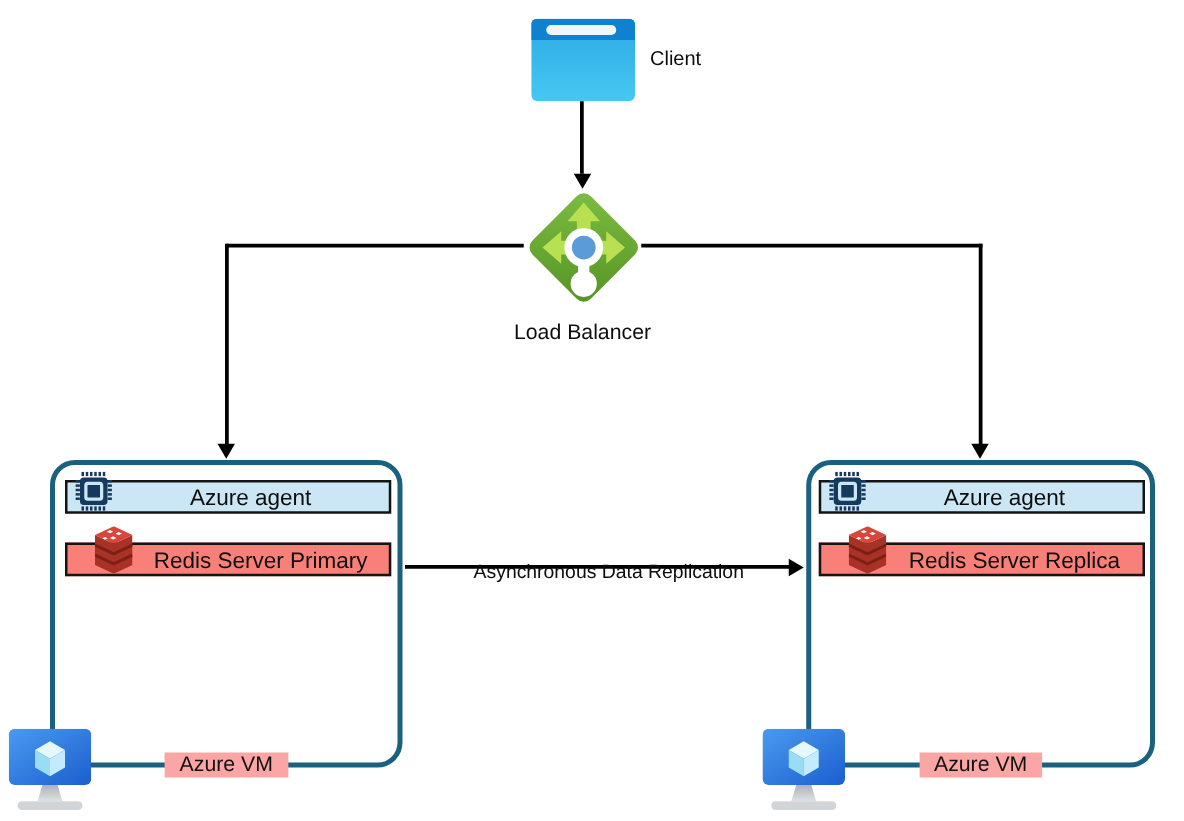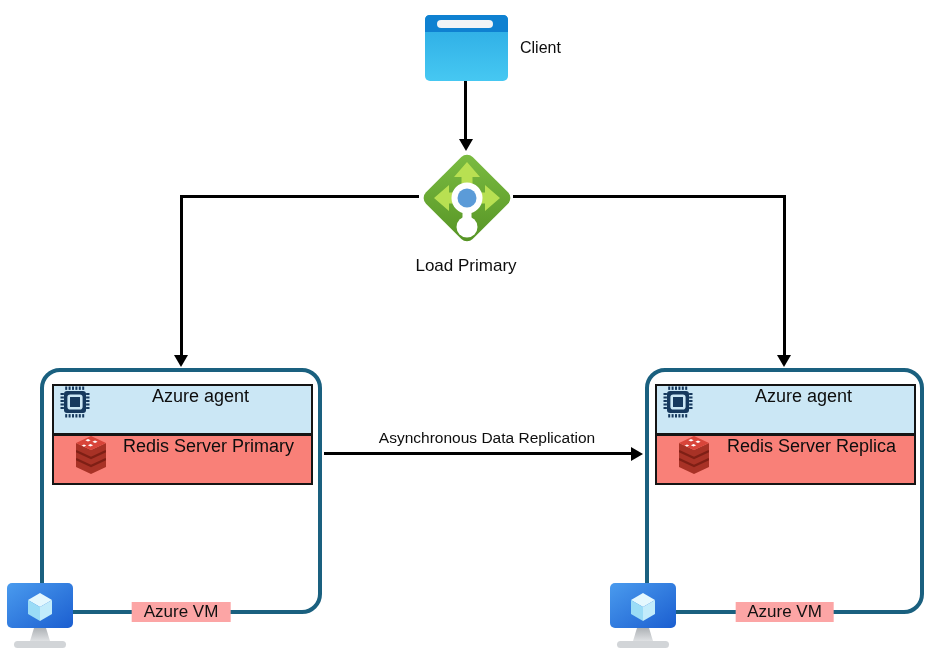--- a/index.html
+++ b/index.html
@@ -11,27 +11,27 @@
   .wire { position:absolute; background:#000; }
   .ah-down { position:absolute; width:0; height:0;
     border-left:7px solid transparent; border-right:7px solid transparent;
     border-top:12px solid #000; }
   .ah-right { position:absolute; width:0; height:0;
     border-top:7px solid transparent; border-bottom:7px solid transparent;
     border-left:12px solid #000; }
   .lbl { position:absolute; white-space:nowrap; color:#0d0d0d; }
   .client-lbl { left:520px; top:39px; font-size:16px; }
   .lb-lbl { left:466px; top:256px; font-size:17px; transform:translateX(-50%); }
-  .repl-lbl { left:487px; top:429px; font-size:15.5px; transform:translateX(-50%); }
+  .repl-lbl { left:487px; top:449px; font-size:15.5px; transform:translateX(-50%); }
   .vm-box { position:absolute; top:368px; height:246px; box-sizing:border-box;
     border:4.5px solid #1a607f; border-radius:20px; background:#fff; }
   .vm-box.left  { left:40px;  width:282px; }
   .vm-box.right { left:645px; width:279px; }
-  .bar { position:absolute; width:261px; height:51px; box-sizing:border-box;
-    border:2px solid #141414; display:flex; align-items:flex-start; }
+  .bar { position:absolute; width:261px; height:27px; box-sizing:border-box;
+    border:2px solid #141414; display:flex; align-items:flex-end; }
   .vm-box.left  .bar { left:8px; }
   .vm-box.right .bar { left:6px; }
   .bar.agent { top:12px; background:#cbe7f5; }
   .bar.redis { top:62px; background:#f98078; }
   .bar .ic { display:flex; align-items:center; }
   .bar.agent .ic { margin-left:6px; }
   .bar.redis .ic { margin-left:22px; }
   .bar .bar-label { flex:1; text-align:center; font-size:18px; color:#0d0d0d; }
   .vm-tag { position:absolute; left:50%; bottom:-12px; transform:translateX(-50%);
     background:#fca5a5; padding:0 12px; font-size:17px; white-space:nowrap; }
@@ -80,21 +80,21 @@
       <polygon points="15,48 30,35 30,42.5 50,42.5 50,53.5 30,53.5 30,61"></polygon>
       <polygon points="81,48 66,35 66,42.5 46,42.5 46,53.5 66,53.5 66,61"></polygon>
     </g>
     <g fill="#ffffff">
       <rect x="43.5" y="48" width="9" height="28"></rect>
       <circle cx="48" cy="48" r="15.5"></circle>
       <circle cx="48" cy="77" r="10.5"></circle>
     </g>
     <circle cx="48" cy="48" r="9.5" fill="#5b9bd8"></circle>
   </svg>
-  <div class="lbl lb-lbl">Load Primary</div>
+  <div class="lbl lb-lbl">Load Balancer</div>
 
   <div class="wire" style="left:181px;top:195px;width:238px;height:3px"></div>
   <div class="wire" style="left:180px;top:195px;width:3px;height:161px"></div>
   <div class="ah-down" style="left:174px;top:355px"></div>
 
   <div class="wire" style="left:513px;top:195px;width:273px;height:3px"></div>
   <div class="wire" style="left:783px;top:195px;width:3px;height:161px"></div>
   <div class="ah-down" style="left:777px;top:355px"></div>
 
   <div class="wire" style="left:324px;top:452px;width:308px;height:3px"></div>

